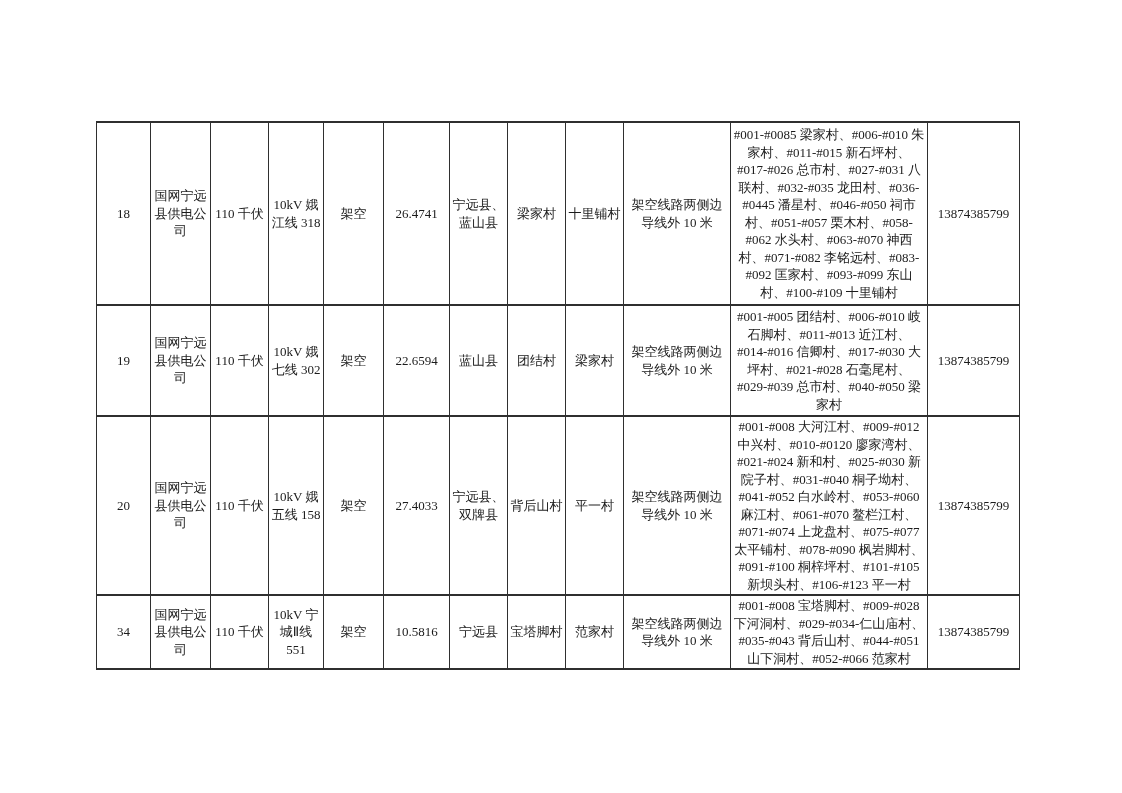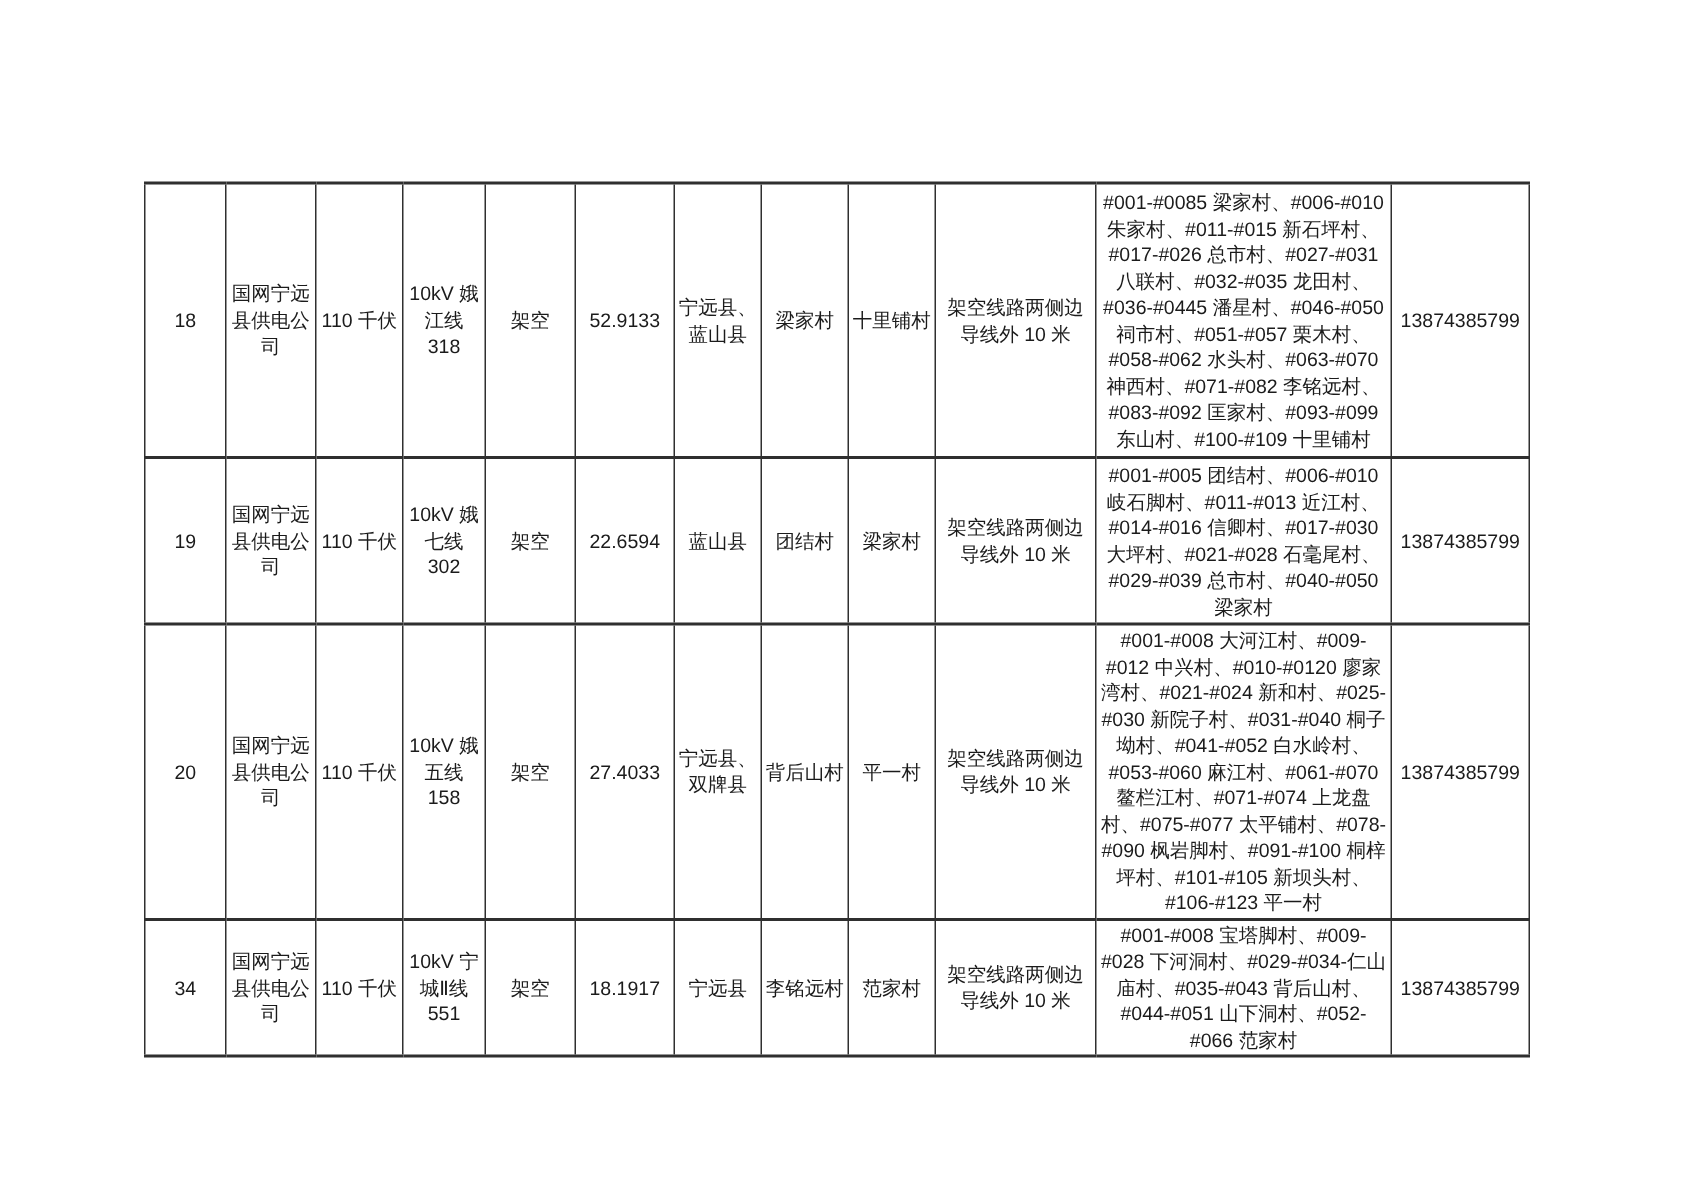--- a/index.html
+++ b/index.html
@@ -29,20 +29,21 @@
     border-bottom: 2px solid #2f2f2f;
     border-left: 1px solid #2f2f2f;
     border-right: 1px solid #2f2f2f;
     text-align: center;
     vertical-align: middle;
     font-size: 13px;
     line-height: 17.5px;
     padding: 1px 2px;
     word-break: break-word;
     overflow-wrap: break-word;
+    font-family: Liberation Serif, serif;
   }
   tr.r0 { height: 183px; }
   tr.r1 { height: 111px; }
   tr.r2 { height: 172px; }
   tr.r3 { height: 72px; }
   
 </style>
 </head>
 <body>
 
@@ -62,21 +63,21 @@
       <col style="width:197px">
       <col style="width:92px">
     </colgroup>
     <tbody>
       <tr class="r0">
         <td>18</td>
         <td>国网宁远县供电公司</td>
         <td>110 千伏</td>
         <td>10kV 娥江线 318</td>
         <td>架空</td>
-        <td>52.9133</td>
+        <td>26.4741</td>
         <td>宁远县、蓝山县</td>
         <td>梁家村</td>
         <td>十里铺村</td>
         <td>架空线路两侧边导线外 10 米</td>
         <td>#001-#0085 梁家村、#006-#010 朱家村、#011-#015 新石坪村、#017-#026 总市村、#027-#031 八联村、#032-#035 龙田村、#036-#0445 潘星村、#046-#050 祠市村、#051-#057 栗木村、#058-#062 水头村、#063-#070 神西村、#071-#082 李铭远村、#083-#092 匡家村、#093-#099 东山村、#100-#109 十里铺村</td>
         <td>13874385799</td>
       </tr>
       <tr class="r1">
         <td>19</td>
         <td>国网宁远县供电公司</td>
@@ -104,23 +105,23 @@
         <td>架空线路两侧边导线外 10 米</td>
         <td>#001-#008 大河江村、#009-#012 中兴村、#010-#0120 廖家湾村、#021-#024 新和村、#025-#030 新院子村、#031-#040 桐子坳村、#041-#052 白水岭村、#053-#060 麻江村、#061-#070 鳌栏江村、#071-#074 上龙盘村、#075-#077 太平铺村、#078-#090 枫岩脚村、#091-#100 桐梓坪村、#101-#105 新坝头村、#106-#123 平一村</td>
         <td>13874385799</td>
       </tr>
       <tr class="r3">
         <td>34</td>
         <td>国网宁远县供电公司</td>
         <td>110 千伏</td>
         <td>10kV 宁城Ⅱ线 551</td>
         <td>架空</td>
-        <td>18.1917</td>
+        <td>10.5816</td>
         <td>宁远县</td>
-        <td>李铭远村</td>
+        <td>宝塔脚村</td>
         <td>范家村</td>
         <td>架空线路两侧边导线外 10 米</td>
         <td>#001-#008 宝塔脚村、#009-#028 下河洞村、#029-#034-仁山庙村、#035-#043 背后山村、#044-#051 山下洞村、#052-#066 范家村</td>
         <td>13874385799</td>
       </tr>
     </tbody>
   </table>
 </div>
 
 </body></html>

